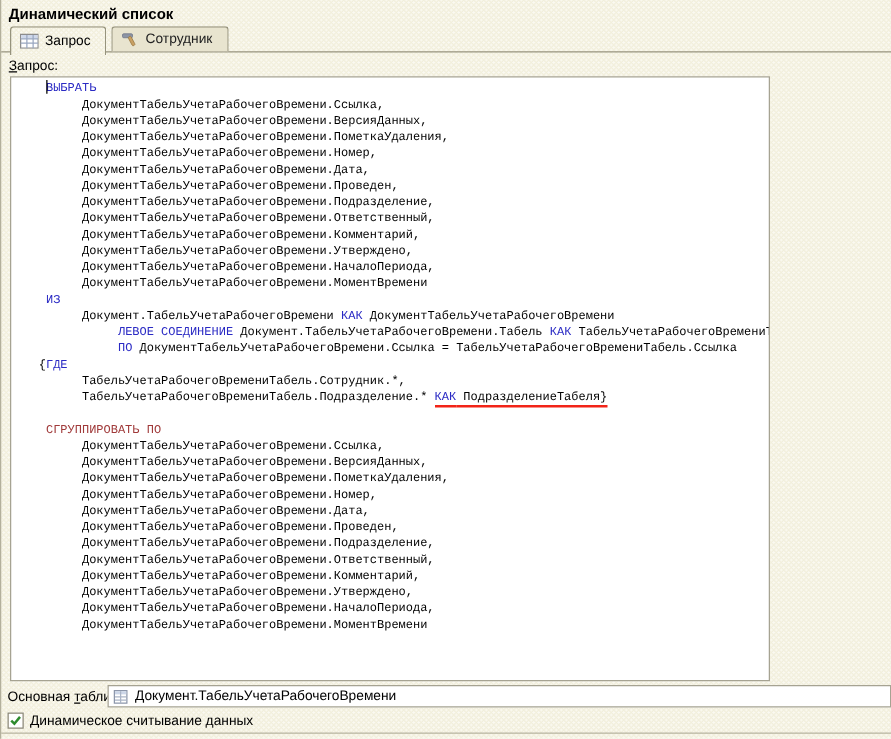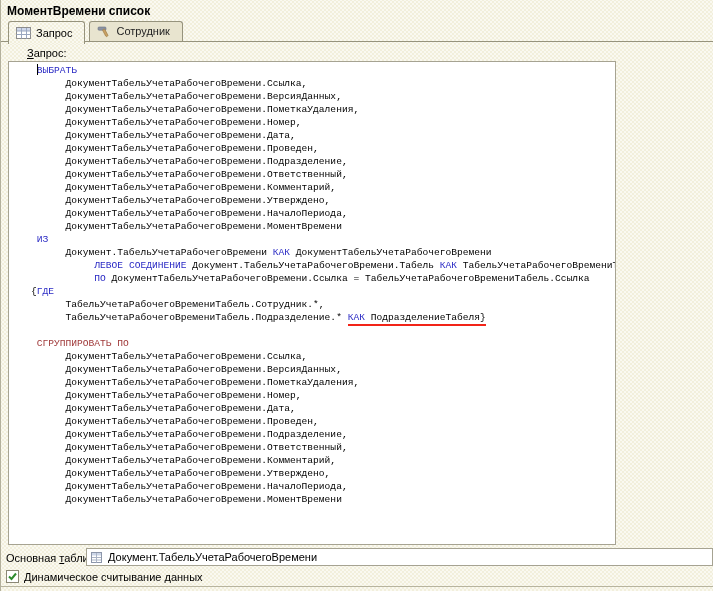--- a/index.html
+++ b/index.html
@@ -19,21 +19,21 @@
   .tab{display:flex;align-items:center;gap:5px;padding:2px 12px 3px 7px;
        border:1px solid #96937d;border-bottom:none;border-radius:3px 3px 0 0;}
   .tab.active{
     background-color:#f2efdc;
     background-image:radial-gradient(rgba(255,255,255,.6) .8px,transparent 1px),radial-gradient(rgba(255,255,255,.6) .8px,transparent 1px);
     background-size:4px 4px,4px 4px;background-position:0 0,2px 2px;
     height:17px;position:relative;z-index:3;
   }
   .tab.inactive{background:#e8e4cf;height:14px;color:#222;}
   .panel-top-line{position:absolute;left:0;right:0;top:41px;height:1px;background:#96937d;z-index:1;}
-  .qlabel{position:absolute;left:6px;top:47px;padding-left:20px;}
+  .qlabel{position:absolute;left:6px;top:47px;}
   .accel{text-decoration:underline;}
   .editor{
     position:absolute;left:7px;top:61px;width:608px;height:484px;
     background:#fff;border:1px solid #a6a392;box-sizing:border-box;
     font-family:"Liberation Mono",monospace;font-size:9.6px;line-height:13px;
     padding:2px 0 0 22px;overflow:hidden;white-space:pre;
   }
   .qline{white-space:pre;height:13px;}
   .seg-p{color:#000;}
   .seg-k{color:#2a2ac4;}
@@ -51,21 +51,21 @@
   .cb-box{width:13px;height:13px;box-sizing:border-box;background:#fff;border:1px solid #8a8775;
           display:flex;align-items:center;justify-content:center;}
   .bottom-line{position:absolute;left:0;right:0;top:586px;height:1px;background:#b7b49f;}
   .icon{display:inline-flex;flex:none;}
 </style>
 </head>
 <body>
 
 <div class="root">
 
-  <div class="title">МоментВремени список</div>
+  <div class="title">Динамический список</div>
 
   <div class="tabstrip">
     <div class="tab active">
       <span class="icon">
         <svg width="15" height="13" viewBox="0 0 15 13">
           <rect x="0.5" y="1.5" width="14" height="11" fill="#ffffff" stroke="#8c8c8c"></rect>
           <rect x="1" y="2" width="13" height="3" fill="#cfd8ea"></rect>
           <line x1="0.5" y1="5" x2="14.5" y2="5" stroke="#9aa7c0"></line>
           <line x1="0.5" y1="8.5" x2="14.5" y2="8.5" stroke="#9aa7c0"></line>
           <line x1="5.5" y1="2" x2="5.5" y2="12.5" stroke="#9aa7c0"></line>

